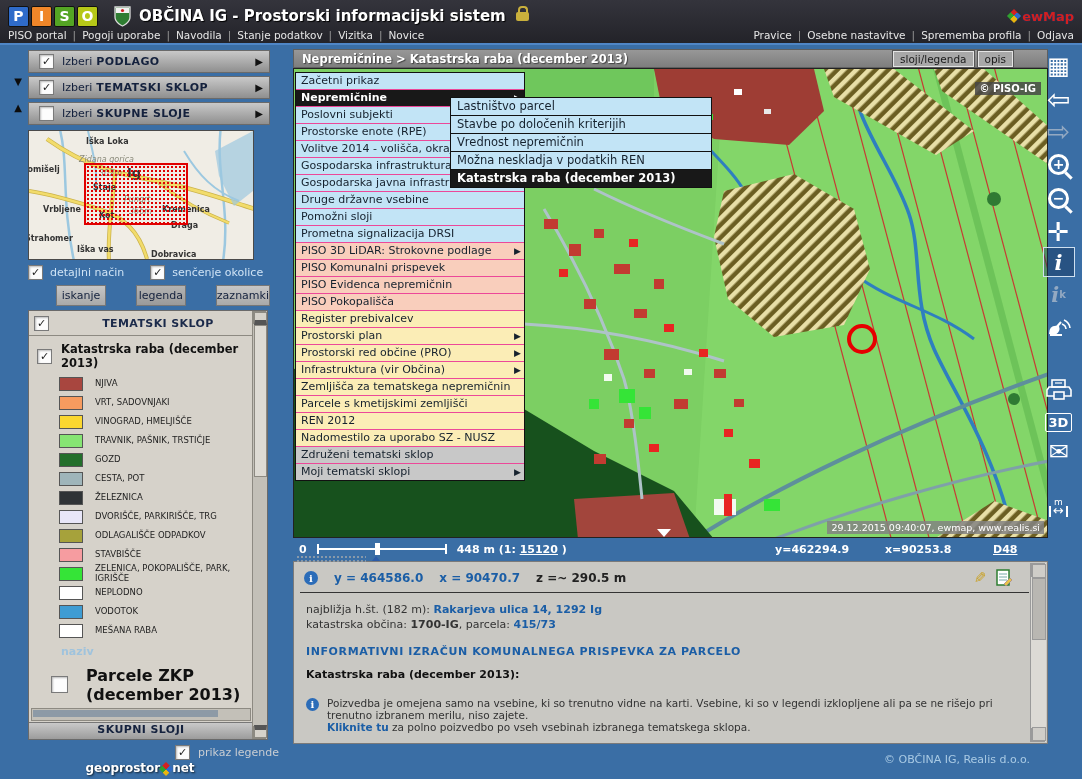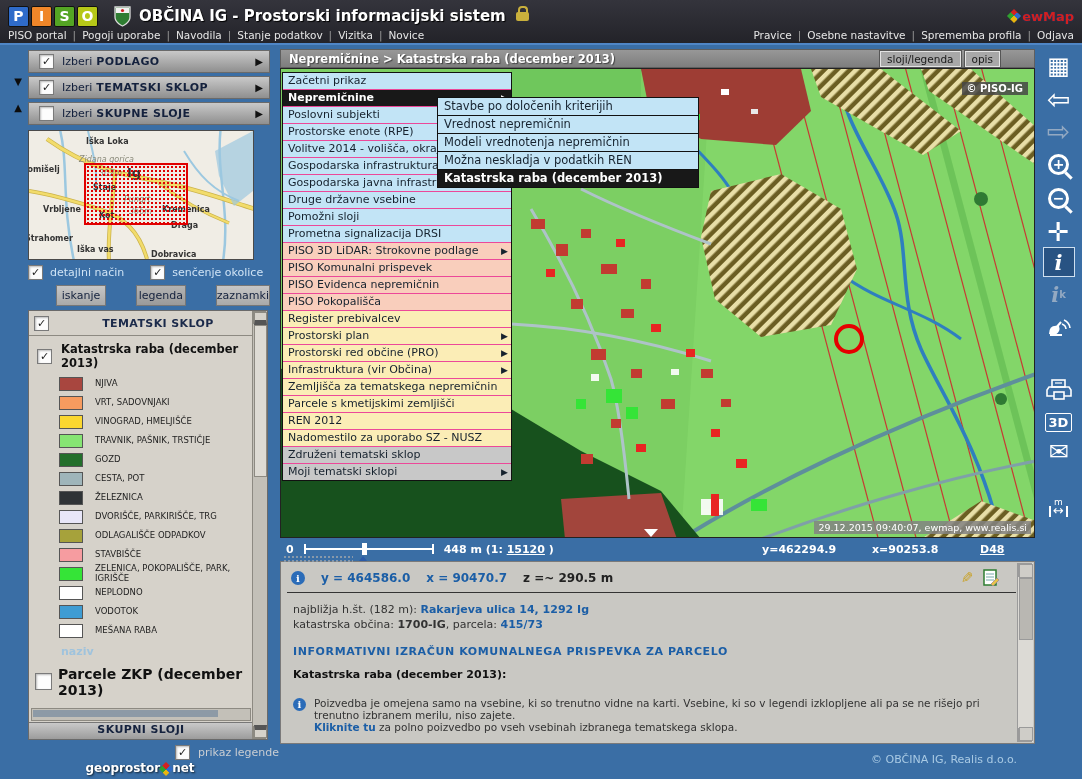--- a/index.html
+++ b/index.html
@@ -55,39 +55,39 @@
   .lg-head{position:relative;height:24px;display:flex;align-items:center;border-bottom:1px solid #8d8a82;}
   .lg-head .cb{margin-left:5px;}
   .lg-head .t{flex:1;text-align:center;font-weight:bold;color:#1b2a4a;font-size:11px;letter-spacing:.4px;}
   .lg-theme{display:flex;align-items:center;gap:9px;padding:6px 0 4px 8px;font-weight:bold;font-size:11.5px;color:#111;}
   .lg-items{padding-left:30px;}
   .lg-row{display:flex;align-items:center;gap:12px;min-height:19px;padding-right:26px;}
   .sw{width:22px;height:12px;border:1px solid #555;flex:none;}
   .sw.hatch{background-image:repeating-linear-gradient(135deg,#8a8a8a 0 2px,#fff 2px 6px);}
   .lg-row .lab{font-size:8.5px;color:#222;line-height:1.15;}
   .naziv{padding:4px 0 0 32px;color:#9fc3dd;font-weight:bold;font-size:11px;}
-  .parcele{display:flex;align-items:center;gap:6px;padding:8px 0 0 6px;font-weight:bold;font-size:14px;color:#111;}
+  .parcele{display:flex;align-items:center;gap:18px;padding:8px 0 0 22px;font-weight:bold;font-size:16px;color:#111;}
   .parcele .cb{width:15px;height:15px;}
   .hscroll{position:absolute;left:2px;right:16px;bottom:18px;height:11px;background:#c3c0b8;border:1px solid #8d8a82;}
   .hscroll .thumb{position:absolute;left:1px;top:1px;width:85%;height:7px;background:#8d9aa6;}
   .skupni{position:absolute;left:0;right:14px;bottom:0;height:16px;background:linear-gradient(#c9c9c9,#9c9c9c);
           border-top:1px solid #777;text-align:center;font-weight:bold;color:#14213d;letter-spacing:.4px;}
   .vscroll{position:absolute;right:0;top:0;bottom:0;width:14px;background:#c3c0b8;border-left:1px solid #8d8a82;}
   .vscroll .up,.vscroll .dn{position:absolute;left:0;width:13px;height:13px;background:#d6d2ca;border:1px solid #8d8a82;
           box-sizing:border-box;display:flex;align-items:center;justify-content:center;cursor:pointer;}
   .vscroll .up{top:0;} .vscroll .dn{bottom:0;}
   .vscroll .thumb{position:absolute;left:1px;top:14px;width:11px;height:150px;background:#dedbd4;border:1px solid #8d8a82;}
   .tri{width:0;height:0;border-left:4px solid transparent;border-right:4px solid transparent;}
   .tri.up{border-bottom:5px solid #555;} .tri.dn{border-top:5px solid #555;}
   .prikaz{position:absolute;left:175px;top:700px;display:flex;align-items:center;gap:8px;color:#c9cdd2;}
   .geologo{position:absolute;left:0;width:280px;top:716px;text-align:center;color:#fff;font-weight:bold;
            font-size:12px;text-shadow:1px 1px 2px #123;}
   .geologo .pinwheel{display:inline-block;margin:0 1px;vertical-align:middle;}
   
-  .main{position:absolute;left:280px;top:45px;width:755px;height:734px;}
+  .main{position:absolute;left:293px;top:45px;width:755px;height:734px;}
   .breadcrumb-bar{position:absolute;left:0;top:4px;width:755px;height:19px;background:linear-gradient(#979797,#7e7e7e);
                   display:flex;align-items:center;box-sizing:border-box;border:1px solid #5f5f5f;}
   .breadcrumb{color:#fff;font-weight:bold;font-size:11.5px;padding-left:8px;text-shadow:1px 1px 1px #444;}
   .bc-btns{margin-left:auto;display:flex;gap:4px;padding-right:34px;}
   .bc-btn{background:#a8a8a8;border:1px solid #e4e4e4;outline:1px solid #555;color:#1a1a1a;
           font-size:10.5px;padding:0 6px;line-height:14px;cursor:pointer;}
   .map{position:absolute;left:0;top:23px;width:755px;height:470px;border:1px solid #222;box-sizing:border-box;
        background:#7ccf63;overflow:hidden;}
   .map svg{position:absolute;left:0;top:0;}
   .map-copy{position:absolute;right:6px;top:13px;background:rgba(70,70,70,.85);color:#fff;font-size:10px;
@@ -630,23 +630,23 @@
           <span class="arr"></span>
         </div>
 
         <div class="m-item g-gray">
           <span>Moji tematski sklopi</span>
           <span class="arr">▶</span>
         </div>
       </div>
     <div class="submenu">
 
+    <div class="s-item">Lastništvo parcel</div>
         <div class="s-item">Stavbe po določenih kriterijih</div>
         <div class="s-item">Vrednost nepremičnin</div>
-        <div class="s-item">Modeli vrednotenja nepremičnin</div>
         <div class="s-item">Možna neskladja v podatkih REN</div>
         <div class="s-item sel">Katastrska raba (december 2013)</div>
       </div>
 
     <div class="scalebar">
       <span class="sb-zero">0</span>
       <span class="sb-track">
         <span class="sb-handle"></span>
       </span>
       <span class="sb-label"><span>448 m (1: </span><a>15120</a><span> )</span></span>

